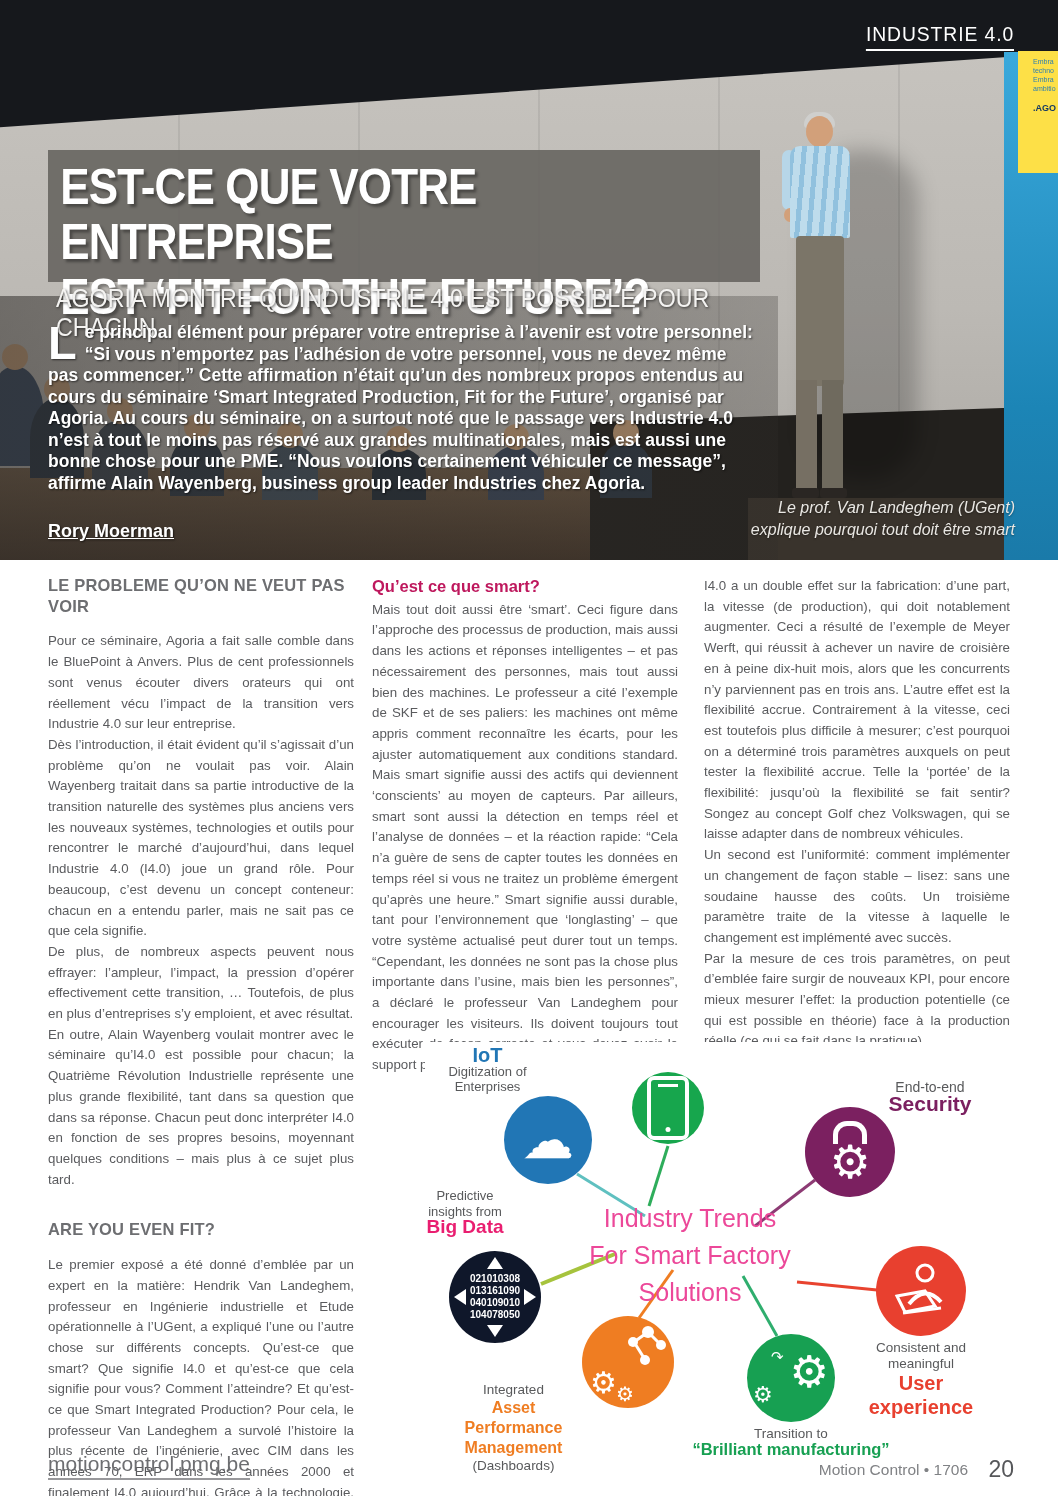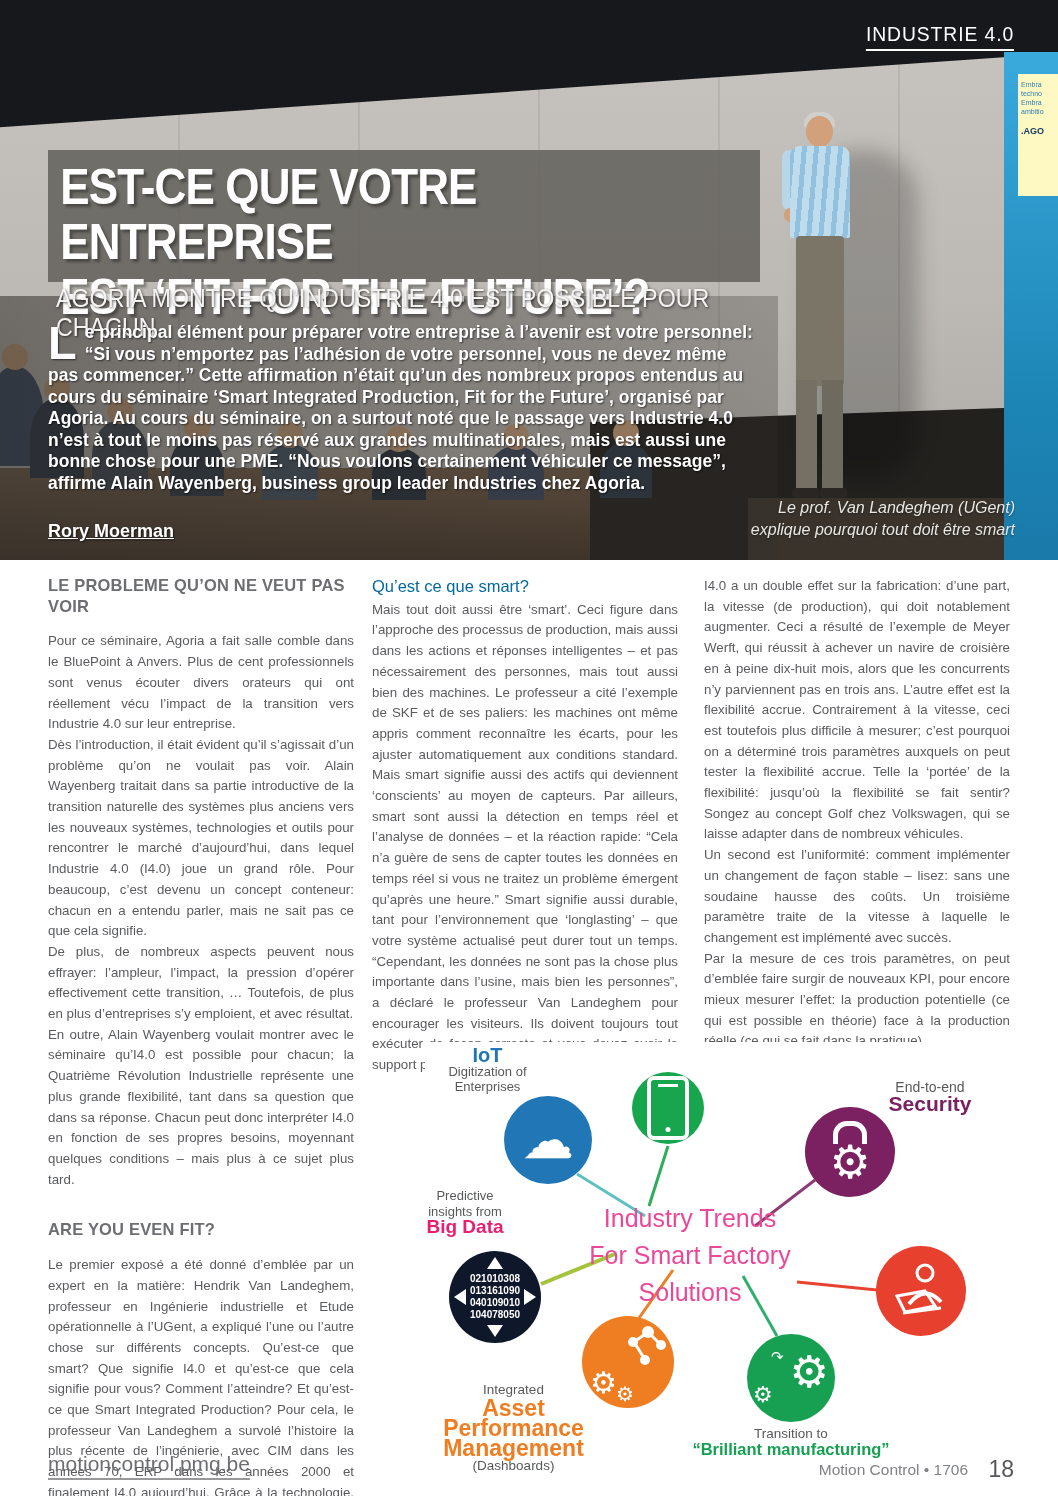--- a/index.html
+++ b/index.html
@@ -27,22 +27,22 @@
              background-image:repeating-linear-gradient(95deg,rgba(90,160,205,0.45) 0 5px,transparent 5px 12px);}
   .spk-arm{position:absolute;left:782px;top:150px;width:14px;height:60px;border-radius:7px;background:#b7d6e8;}
   .spk-hand{position:absolute;left:784px;top:208px;width:12px;height:14px;border-radius:50%;background:#d2a07a;}
   .spk-pants{position:absolute;left:796px;top:236px;width:48px;height:150px;background:#7b7568;border-radius:4px;}
   .spk-leg1{position:absolute;left:796px;top:380px;width:21px;height:110px;background:#766f63;}
   .spk-leg2{position:absolute;left:822px;top:380px;width:21px;height:110px;background:#6f6a5e;}
   .spk-shoe1{position:absolute;left:792px;top:488px;width:27px;height:10px;background:#2a2623;border-radius:3px;}
   .spk-shoe2{position:absolute;left:820px;top:488px;width:27px;height:10px;background:#2a2623;border-radius:3px;}
   .banner{position:absolute;left:1004px;top:52px;width:54px;height:508px;
           background:linear-gradient(180deg,#3aa9dc,#1c85b6 70%,#1a7aa9);}
-  .banner-card{position:absolute;left:1018px;top:74px;width:40px;height:122px;background:#fef9c3;
-               padding:6px 0 0 3px;box-sizing:border-box;overflow:hidden;}
+  .banner-card{position:absolute;left:1018px;top:51px;width:40px;height:122px;background:#fde047;
+               padding:6px 0 0 15px;box-sizing:border-box;overflow:hidden;}
   .banner-card .tiny{font-size:7px;line-height:9px;color:#2e7fb0;white-space:pre-line;}
   .banner-card .logo{font-size:9px;font-weight:bold;color:#163a63;margin-top:10px;}
   .hero-dim{position:absolute;left:0;top:296px;width:778px;height:264px;
             background:linear-gradient(90deg,rgba(48,45,42,0.55),rgba(48,45,42,0.28));}
   .header-tag{position:absolute;right:44px;top:22px;color:#ffffff;font-size:21px;letter-spacing:1px;
               border-bottom:2px solid #ffffff;padding-bottom:3px;transform:scaleX(0.92);transform-origin:right;}
 
   .title-box{position:absolute;left:48px;top:150px;width:712px;height:132px;background:rgba(103,101,96,0.9);}
   .title-line{display:block;color:#ffffff;font-weight:bold;font-size:50px;line-height:55px;
               letter-spacing:-1px;transform:scaleX(0.88);transform-origin:left;
@@ -61,21 +61,21 @@
 
   
   .col{position:absolute;top:576px;width:306px;color:#5a5b5e;font-size:13.3px;line-height:20.7px;text-align:justify;}
   .col p{margin:0;}
   .col1{left:48px;}
   .col2{left:372px;}
   .col3{left:704px;}
   .h-upper{color:#6d6e71;font-weight:bold;font-size:17px;letter-spacing:0.2px;margin:0 0 14px 0;
            text-align:left;transform:scaleX(0.97);transform-origin:left;}
   .h-upper2{margin-top:30px;}
-  .h-low{color:#0369a1;font-weight:normal;font-size:16.5px;margin:0 0 3px 0;text-align:left;}
+  .h-low{color:#be185d;font-weight:bold;font-size:16.5px;margin:0 0 3px 0;text-align:left;}
 
   
   .footer-site{position:absolute;left:48px;top:1452px;color:#6d6e71;font-size:21px;
                border-bottom:2px solid #98989b;padding-bottom:2px;}
   .footer-right{position:absolute;right:44px;top:1456px;color:#808285;font-size:15.5px;}
   .footer-right .pageno{color:#56575a;font-size:23px;margin-left:16px;vertical-align:-2px;}
 
   
   .diagram{position:absolute;left:425px;top:1042px;width:615px;height:430px;background:#ffffff;}
   .dg-label{position:absolute;text-align:center;color:#58595b;font-size:13px;line-height:15.5px;}
@@ -252,21 +252,21 @@
         <line x1="34" y1="8" x2="20" y2="18" stroke="#fff" stroke-width="3"></line>
         <line x1="20" y1="18" x2="30" y2="34" stroke="#fff" stroke-width="3"></line>
         <circle cx="34" cy="8" r="6" fill="#fff"></circle>
         <circle cx="47" cy="21" r="5" fill="#fff"></circle>
         <circle cx="19" cy="18" r="5" fill="#fff"></circle>
         <circle cx="31" cy="36" r="5" fill="#fff"></circle>
       </svg>
     </div>
     <div class="dg-label" style="left:16px;top:340px;width:145px;">
       <div style="font-size:13.5px;">Integrated</div>
-      <div class="dg-main pl" style="color:#ef7d22;font-size:23px;line-height:20px;text-align:center;">Asset Performance
+      <div class="dg-main pl" style="color:#ef7d22;font-size:16px;line-height:20px;text-align:center;">Asset Performance
 Management</div>
       <div style="font-size:13.5px;">(Dashboards)</div>
     </div>
 
     <div class="circle" style="left:322px;top:292px;width:88px;height:88px;background:#17a052;">
       <span class="gear" style="left:6px;bottom:14px;font-size:22px;">⚙</span>
       <span class="gear" style="left:24px;top:14px;font-size:15px;">↷</span>
       <span class="gear" style="right:6px;top:12px;font-size:44px;">⚙</span>
     </div>
     <div class="dg-label" style="left:266px;top:384px;width:200px;">
@@ -275,21 +275,27 @@
     </div>
 
     <div class="circle" style="left:451px;top:204px;width:90px;height:90px;background:#e8402f;">
       <svg width="64" height="58">
         <circle cx="36" cy="11" r="8" fill="none" stroke="#fff" stroke-width="3"></circle>
         <path d="M20 42 Q36 22 52 40" fill="none" stroke="#fff" stroke-width="4"></path>
         <polygon points="8,34 36,29 46,44 16,50" fill="none" stroke="#fff" stroke-width="3"></polygon>
         <line x1="14" y1="51" x2="52" y2="46" stroke="#fff" stroke-width="3"></line>
       </svg>
     </div>
+    <div class="dg-label" style="left:426px;top:298px;width:140px;">
+      <div class="pl" style="font-size:13.5px;">Consistent and
+meaningful</div>
+      <div class="dg-main pl" style="color:#e8402f;font-size:20px;line-height:24px;">User
+experience</div>
+    </div>
   </div>
 
   <div class="footer-site">motioncontrol.pmg.be</div>
   <div class="footer-right">
     <span>Motion Control • 1706</span>
-    <span class="pageno">18</span>
+    <span class="pageno">20</span>
   </div>
 
 </div>
 
 </body></html>

